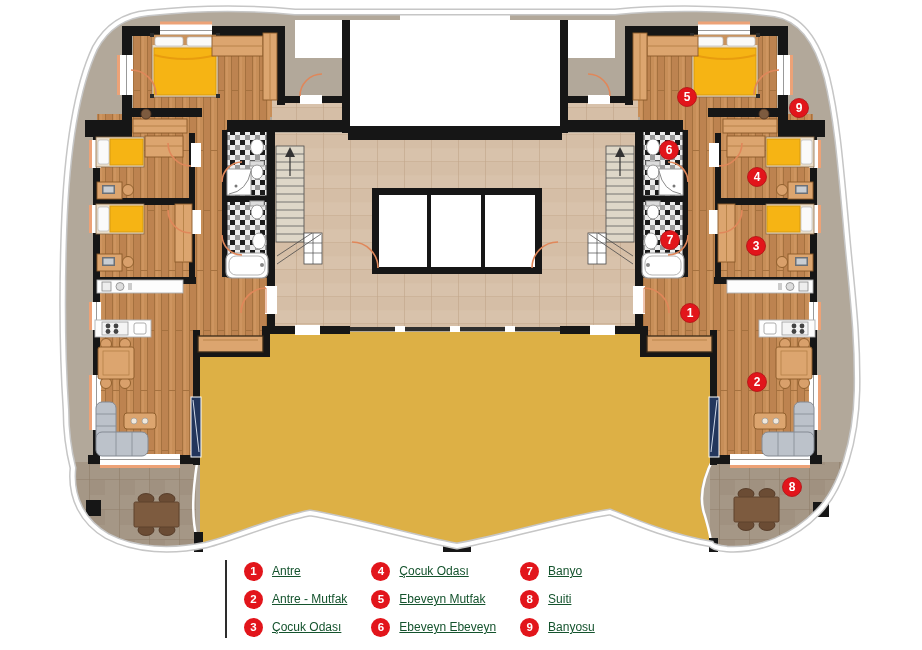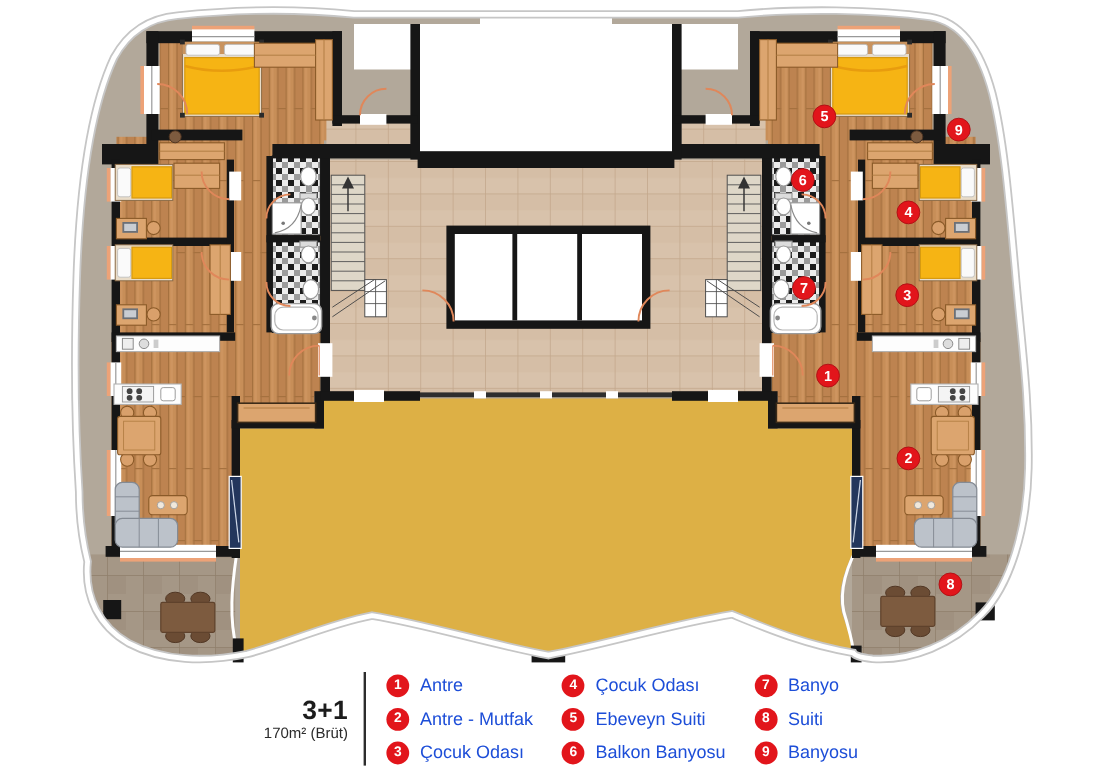--- a/index.html
+++ b/index.html
@@ -11,21 +11,21 @@
   .unit{width:78px;text-align:right;line-height:1.05;}
   .unit-type{font-size:22px;font-weight:bold;color:#1c1c1c;letter-spacing:.3px;}
   .unit-area{font-size:12.5px;color:#2b2b2b;margin-top:2px;}
   .divider{width:2px;height:78px;background:#2d2d2d;margin-left:13px;margin-right:17px;}
   .cols{display:flex;gap:24px;}
   .col{display:flex;flex-direction:column;gap:8px;}
   .item{display:flex;align-items:center;gap:9px;height:20px;}
   .badge{width:19px;height:19px;border-radius:50%;background:#e2151b;color:#fff;
          font-size:11.5px;font-weight:bold;display:flex;align-items:center;
          justify-content:center;flex:0 0 19px;}
-  .label{font-size:15px;color:#1d4ed8;white-space:nowrap;}
+  .label{font-size:12px;color:#14532d;white-space:nowrap;text-decoration:underline;}
 </style>
 </head>
 <body>
 
 <div class="stage">
 
 <svg class="plan-svg" width="922" height="650" viewBox="0 0 922 650">
   <defs>
 
     <pattern id="pWood" width="14" height="120" patternUnits="userSpaceOnUse">
@@ -360,24 +360,20 @@
           <text x="792" y="491.2" text-anchor="middle" font-size="12" font-weight="bold" fill="#ffffff">8</text>
         </g>
         <g>
           <circle cx="799" cy="108" r="9.5" fill="#e2151b" stroke="#b01014" stroke-width=".8"></circle>
           <text x="799" y="112.2" text-anchor="middle" font-size="12" font-weight="bold" fill="#ffffff">9</text>
         </g>
       </g>
 </svg>
 
 <div class="legend">
-  <div class="unit">
-    <div class="unit-type">3+1</div>
-    <div class="unit-area">170m² (Brüt)</div>
-  </div>
   <div class="divider"></div>
   <div class="cols">
     <div class="col">
       <div class="item">
         <span class="badge">1</span>
         <span class="label">Antre</span>
           </div>
       <div class="item">
         <span class="badge">2</span>
         <span class="label">Antre - Mutfak</span>
@@ -387,25 +383,25 @@
         <span class="label">Çocuk Odası</span>
           </div>
     </div>
     <div class="col">
       <div class="item">
         <span class="badge">4</span>
         <span class="label">Çocuk Odası</span>
           </div>
       <div class="item">
         <span class="badge">5</span>
-        <span class="label">Ebeveyn Suiti</span>
+        <span class="label">Ebeveyn Mutfak</span>
           </div>
       <div class="item">
         <span class="badge">6</span>
-        <span class="label">Balkon Banyosu</span>
+        <span class="label">Ebeveyn Ebeveyn</span>
           </div>
     </div>
     <div class="col">
       <div class="item">
         <span class="badge">7</span>
         <span class="label">Banyo</span>
           </div>
       <div class="item">
         <span class="badge">8</span>
         <span class="label">Suiti</span>

